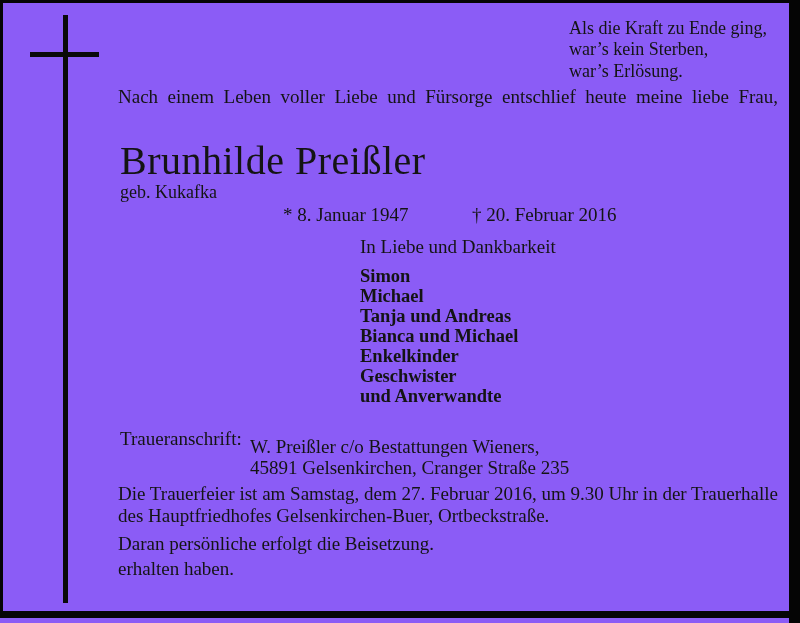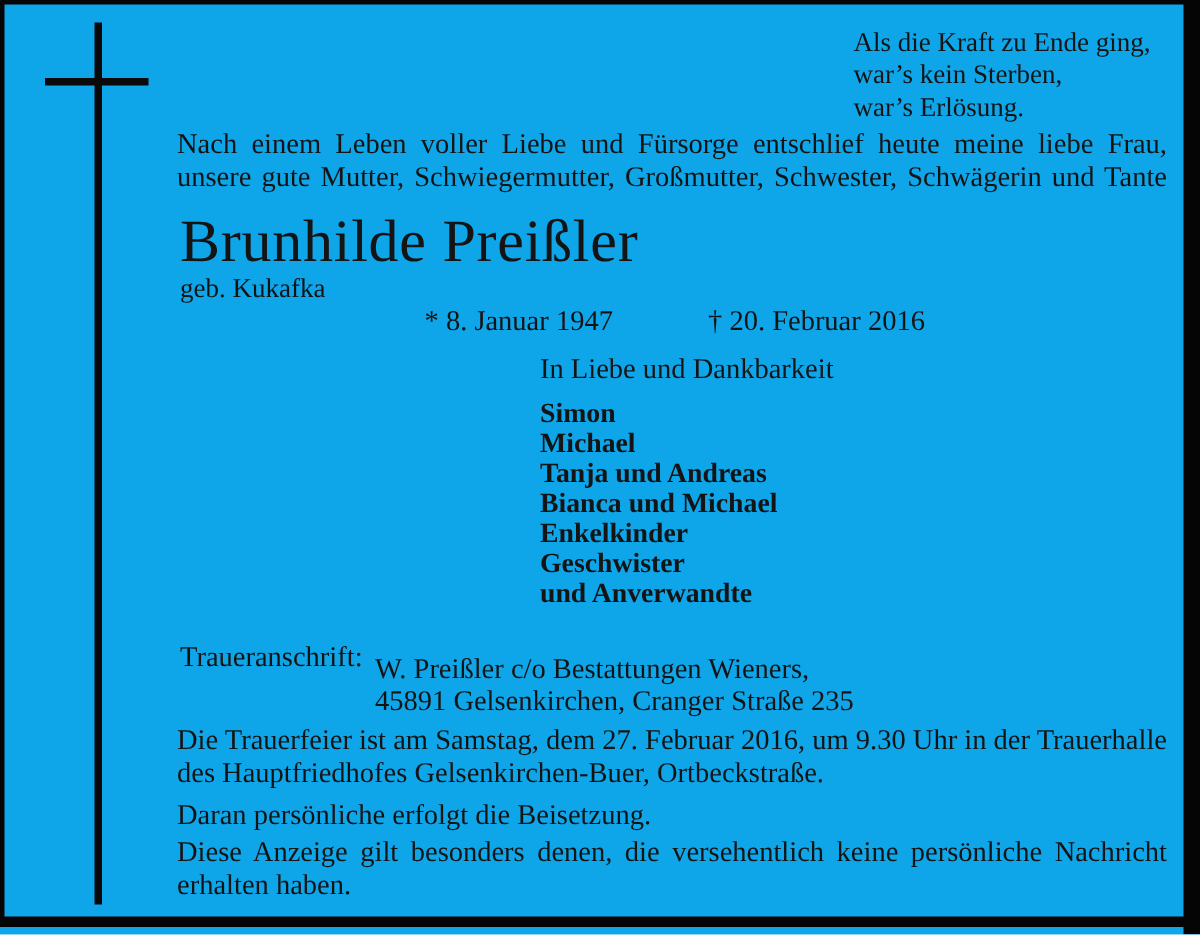--- a/index.html
+++ b/index.html
@@ -1,19 +1,19 @@
 <!DOCTYPE html>
 <html lang="de"><head>
 <meta charset="utf-8">
 <style>
   html,body{margin:0;padding:0;background:#ffffff;}
   .page{
     position:relative;
     width:800px;height:623px;
-    background:#0ea5e9;
+    background:#8b5cf6;
     overflow:hidden;
     font-family:"Liberation Serif","DejaVu Serif",serif;
     color:#141414;
   }
   
   .frame{position:absolute;background:#050505;}
   .frame-top{left:0;top:0;width:800px;height:3px;}
   .frame-left{left:0;top:0;width:3px;height:618px;}
   .frame-right{left:789px;top:0;width:11px;height:623px;}
   .frame-bottom{left:0;top:611px;width:800px;height:7px;}
@@ -57,21 +57,20 @@
   </div>
 
   <div class="abs epigraph">
     <div>Als die Kraft zu Ende ging,</div>
     <div>war’s kein Sterben,</div>
     <div>war’s Erlösung.</div>
   </div>
 
   <div class="abs para intro">
     <div class="jline">Nach einem Leben voller Liebe und Fürsorge entschlief heute meine liebe Frau,</div>
-    <div class="jline">unsere gute Mutter, Schwiegermutter, Großmutter, Schwester, Schwägerin und Tante</div>
   </div>
 
   <div class="abs center-box deceased-name">Brunhilde Preißler</div>
   <div class="abs center-box maiden">geb. Kukafka</div>
   <div class="abs date birth">* 8. Januar 1947</div>
   <div class="abs date death">† 20. Februar 2016</div>
 
   <div class="abs dedication">In Liebe und Dankbarkeit</div>
 
   <div class="abs mourners">
@@ -91,17 +90,16 @@
   </div>
 
   <div class="abs para funeral">
     <div class="jline">Die Trauerfeier ist am Samstag, dem 27. Februar 2016, um 9.30 Uhr in der Trauerhalle</div>
     <div>des Hauptfriedhofes Gelsenkirchen-Buer, Ortbeckstraße.</div>
   </div>
 
   <div class="abs para burial">Daran persönliche erfolgt die Beisetzung.</div>
 
   <div class="abs para closing">
-    <div class="jline">Diese Anzeige gilt besonders denen, die versehentlich keine persönliche Nachricht</div>
     <div>erhalten haben.</div>
   </div>
 
 </div>
 
 </body></html>

